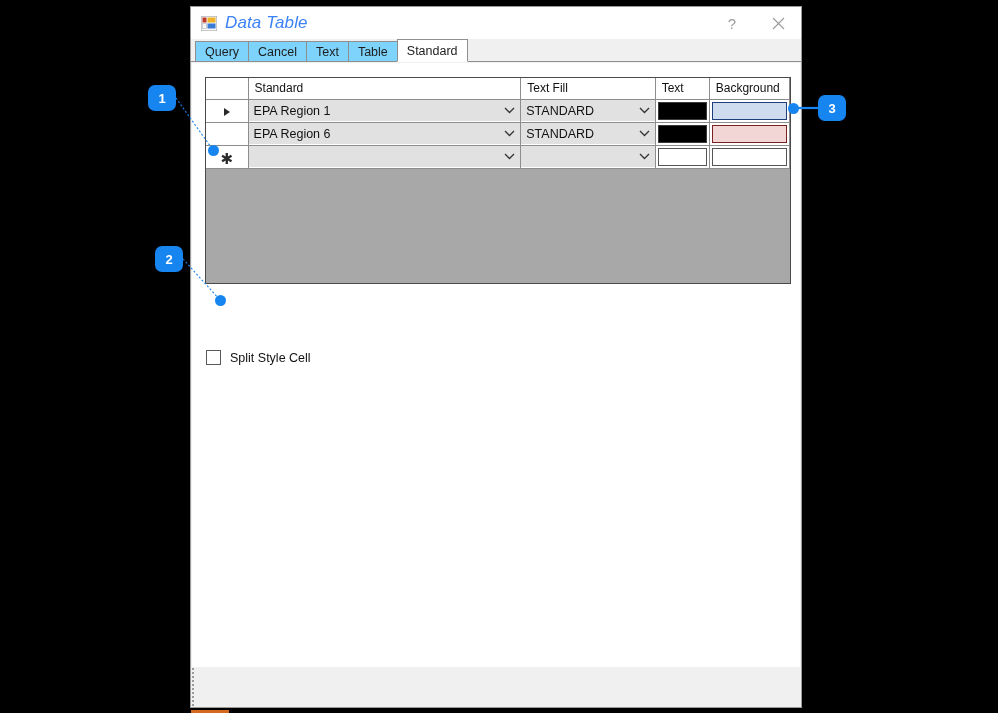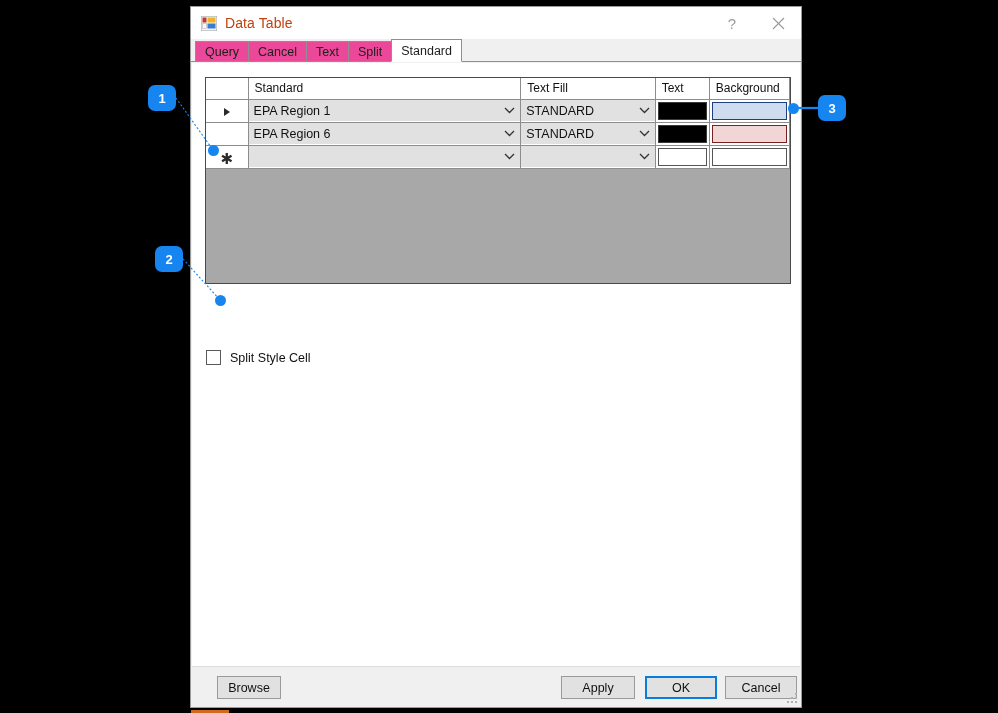--- a/index.html
+++ b/index.html
@@ -45,24 +45,25 @@
     display: flex;
     align-items: center;
   }
   #app-icon {
     width: 16px; height: 15px;
     margin-left: 10px; margin-right: 8px;
     display: block;
     flex: 0 0 auto;
   }
   #title-text {
-    font-size: 14px;
-    color: #c2410c;
+    font-size: 17px;
+    color: #3b82f6;
     letter-spacing: .1px;
     white-space: nowrap;
+    font-style: italic;
   }
   .tb-spacer { flex: 1 1 auto; }
   .tb-btn {
     width: 46px; height: 31px;
     display: flex; align-items: center; justify-content: center;
     color: #9b9b9b;
     font-size: 15px;
     background: transparent;
     border: none;
     cursor: default;
@@ -81,21 +82,21 @@
     display: flex;
     align-items: flex-end;
     border-bottom: 1px solid #8f8f8f;
   }
   .tab {
     height: 20px;
     padding: 0 9px;
     display: flex; align-items: center;
     font-size: 12.5px;
     color: #1d1d1d;
-    background: #ec4899;
+    background: #7dd3fc;
     border: 1px solid #8f8f8f;
     border-bottom: none;
     margin-right: -1px;
     position: relative;
     white-space: nowrap;
   }
   .tab.active {
     height: 23px;
     background: #ffffff;
     z-index: 3;
@@ -329,21 +330,21 @@
           <line x1="1" y1="1" x2="12" y2="12" stroke="#9b9b9b" stroke-width="1.1"></line>
           <line x1="12" y1="1" x2="1" y2="12" stroke="#9b9b9b" stroke-width="1.1"></line>
         </svg>
       </button>
     </div>
 
     <div id="tabstrip">
       <div class="tab">Query</div>
       <div class="tab">Cancel</div>
       <div class="tab">Text</div>
-      <div class="tab">Split</div>
+      <div class="tab">Table</div>
       <div class="tab active">Standard</div>
     </div>
 
     <div id="tabpage">
 
       <div id="grid-panel" style="background: rgb(168, 168, 168);">
         <table class="grid">
           <colgroup>
             <col class="c-sel">
               <col class="c-std">
@@ -471,34 +472,20 @@
         </table>
       </div>
 
       <div id="split-fill-row">
         <span class="chk"></span>
         <span id="split-fill-label">Split Style Cell</span>
       </div>
 
     </div>
 
-    <div id="buttonbar">
-      <button class="btn" id="btn-browse">Browse</button>
-      <button class="btn" id="btn-apply">Apply</button>
-      <button class="btn" id="btn-ok" style="border-color: rgb(10, 125, 219);">OK</button>
-      <button class="btn" id="btn-cancel">Cancel</button>
-      <div id="resize-grip">
-        <i style="right:0px;  bottom:0px;"></i>
-        <i style="right:4px;  bottom:0px;"></i>
-        <i style="right:8px;  bottom:0px;"></i>
-        <i style="right:0px;  bottom:4px;"></i>
-        <i style="right:4px;  bottom:4px;"></i>
-        <i style="right:0px;  bottom:8px;"></i>
-      </div>
-    </div>
 
   </div>
 
   <div id="accent-line"></div>
 
   <svg class="anno-line" width="998" height="713" viewBox="0 0 998 713" style="left:0; top:0;">
     <line x1="176" y1="98" x2="213" y2="150" stroke="#1785f0" stroke-width="1.1" stroke-dasharray="2,2"></line>
     <line x1="183" y1="259" x2="220" y2="300" stroke="#1785f0" stroke-width="1.1" stroke-dasharray="2,2"></line>
     <line x1="793" y1="108" x2="818" y2="108" stroke="#1785f0" stroke-width="2.2"></line>
   </svg>

